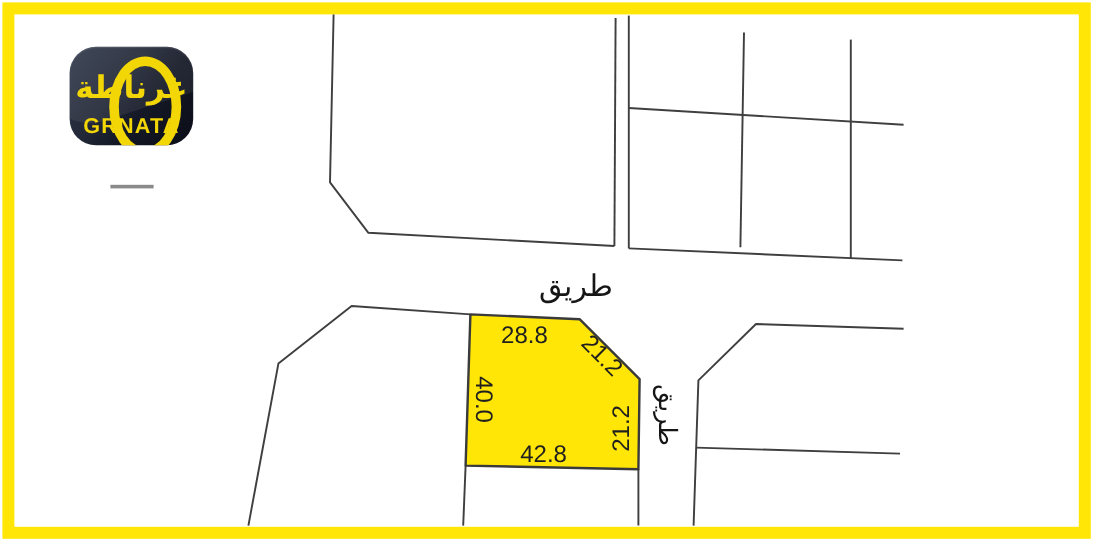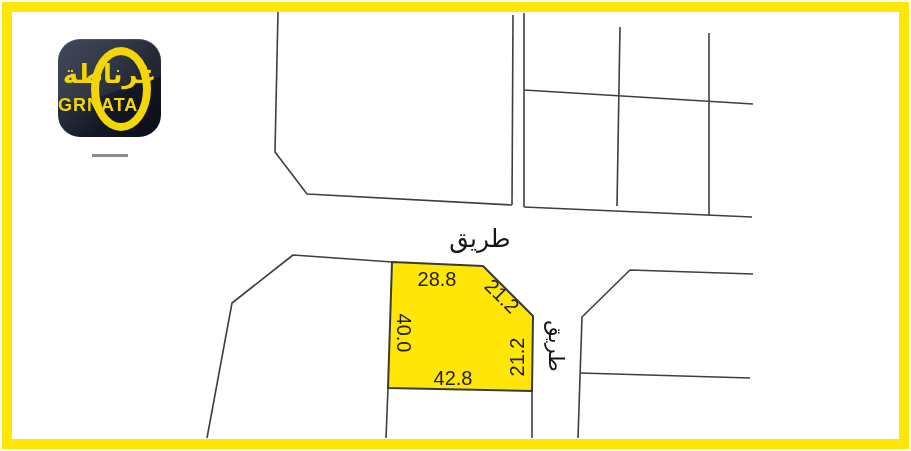--- a/index.html
+++ b/index.html
@@ -7,21 +7,21 @@
     width:911px;height:451px;
     background:#ffffff;
     font-family:"Liberation Sans", sans-serif;
     overflow:hidden;position:relative;
   }
   .stage{position:absolute;inset:0;width:911px;height:451px;}
   svg{position:absolute;left:0;top:0;display:block;}
 
   
   .logo{
-    position:absolute;left:58px;top:39px;width:103px;height:98px;
+    position:absolute;left:58px;top:39px;width:103px;height:82px;
     border-radius:22px;
     background:linear-gradient(128deg,#333b4e 0%,#242a39 38%,#141826 62%,#0b0e16 100%);
     overflow:hidden;
     box-shadow:inset 0 1px 1px rgba(255,255,255,0.12);
   }
   .logo .gloss{
     position:absolute;left:-30px;top:-58px;width:160px;height:110px;
     background:rgba(255,255,255,0.07);
     transform:rotate(-18deg);
     border-radius:40px;
@@ -32,21 +32,21 @@
     box-sizing:border-box;
   }
   .logo .ar{
     position:absolute;left:0;top:14px;width:100%;height:42px;
     line-height:42px;text-align:center;
     font-family:"DejaVu Sans", sans-serif;
     font-size:26px;font-weight:bold;color:#f2d606;
   }
   .logo .latin{
     position:absolute;left:0;top:56px;width:100%;
-    text-align:left;
+    text-align:center;
     font-size:18px;font-weight:bold;letter-spacing:1px;color:#f2d606;
   }
   .logo-dash{
     position:absolute;left:92px;top:154px;width:36px;height:3px;
     background:#8a8a8a;
   }
 
   
   .dim{
     font-family:"Liberation Sans", sans-serif;

